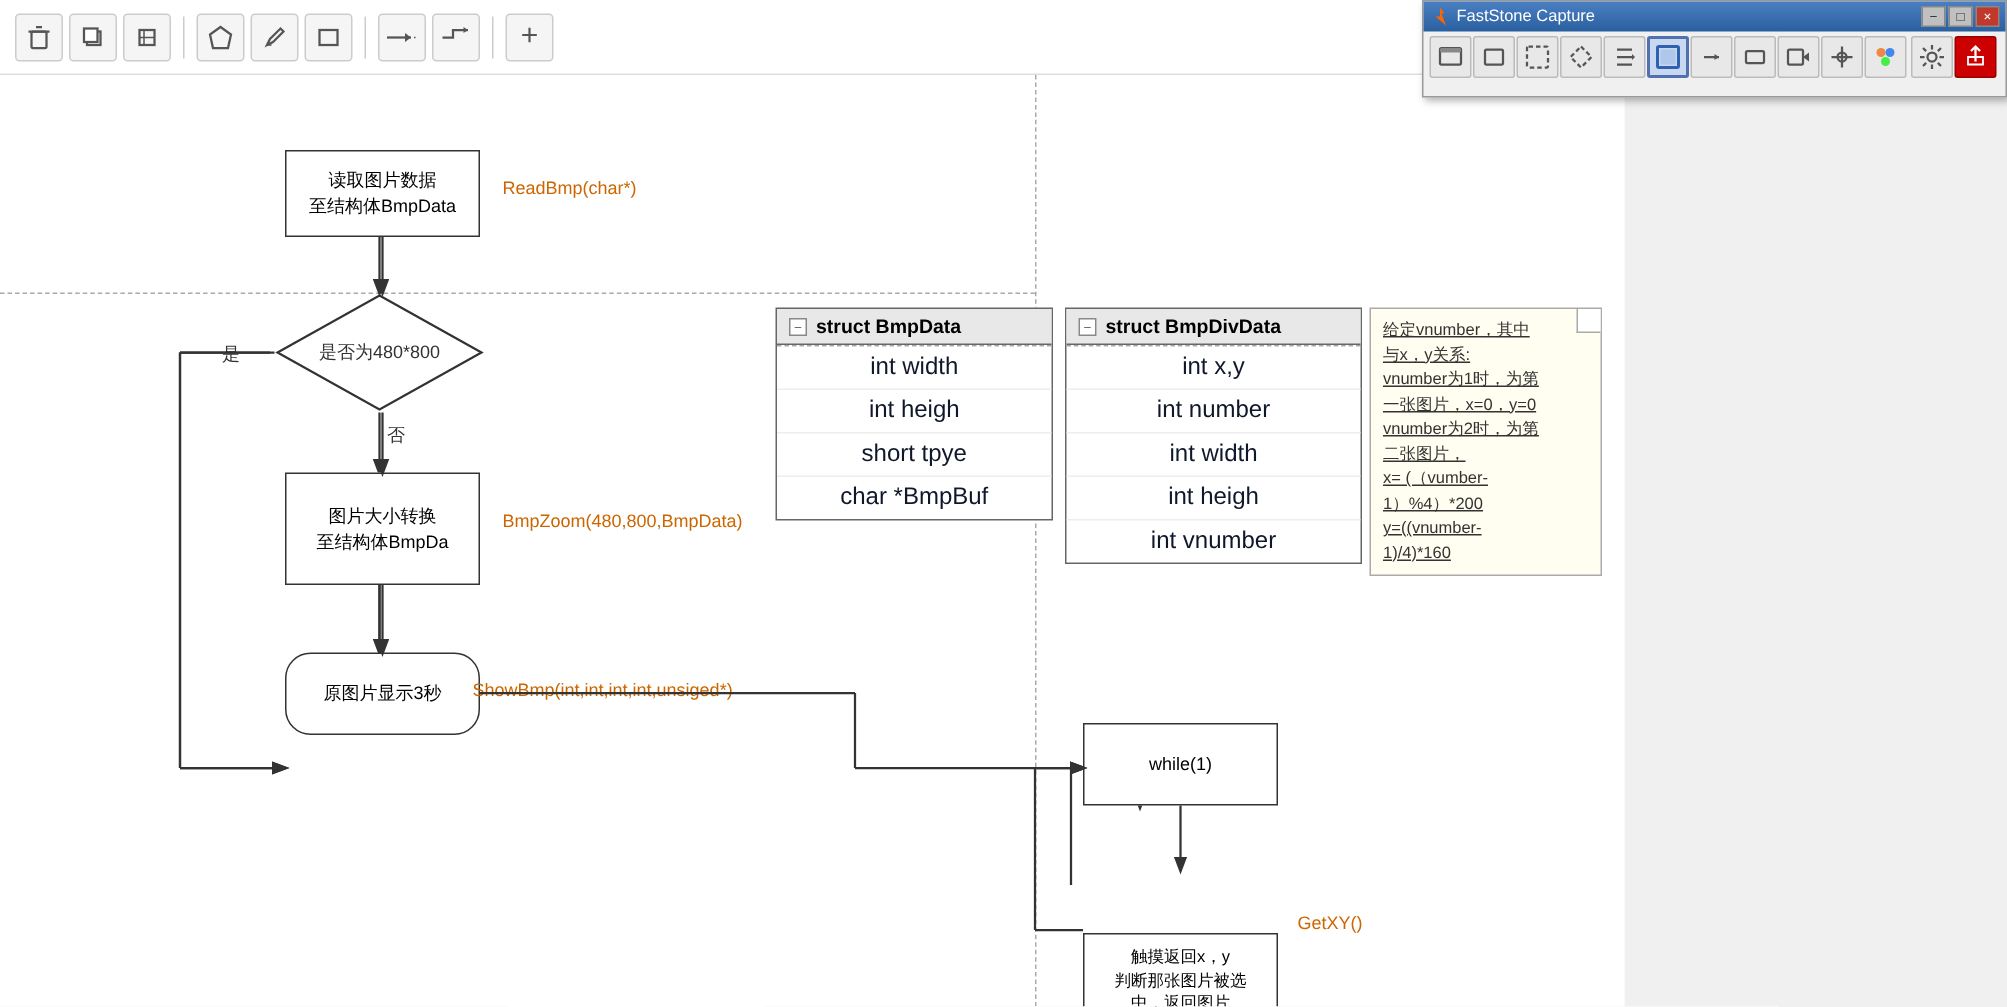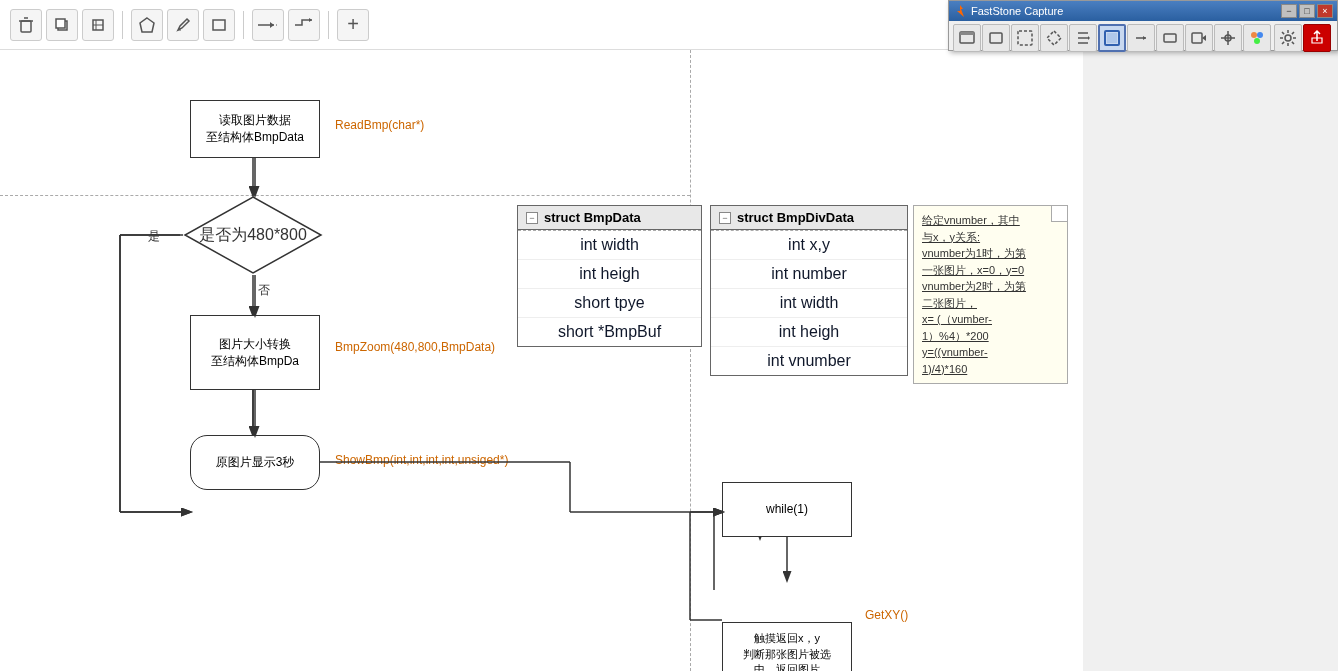--- a/index.html
+++ b/index.html
@@ -13,21 +13,21 @@
       height: 671px;
       background: white;
       overflow: hidden;
     }
 
     
     #faststone-toolbar {
       position: absolute;
       top: 0; right: 0;
       width: 390px;
-      height: 51px;
+      height: 65px;
       background: #f0f0f0;
       border: 1px solid #999;
       box-shadow: 2px 2px 5px rgba(0,0,0,0.3);
       z-index: 100;
     }
 
     #fs-title-bar {
       display: flex;
       align-items: center;
       justify-content: space-between;
@@ -157,21 +157,21 @@
       position: absolute;
       width: 140px;
       height: 80px;
     }
 
     .box-diamond-text {
       position: absolute;
       top: 50%;
       left: 50%;
       transform: translate(-50%, -50%);
-      font-size: 16px;
+      font-size: 12px;
       text-align: right;
       color: #333;
       white-space: nowrap;
     }
 
     
     .struct-table {
       position: absolute;
       background: white;
       border: 1.5px solid #666;
@@ -472,21 +472,21 @@
 
     <div class="struct-table" style="left:517px; top:155px; width:185px;">
       <div class="struct-header">
         <div class="struct-collapse">−</div>
         <span class="struct-header-title">struct BmpData</span>
       </div>
       <div class="struct-divider"></div>
       <div class="struct-field">int width</div>
       <div class="struct-field">int heigh</div>
       <div class="struct-field">short tpye</div>
-      <div class="struct-field">short *BmpBuf</div>
+      <div class="struct-field">char *BmpBuf</div>
     </div>
 
     <div class="struct-table" style="left:710px; top:155px; width:198px;">
       <div class="struct-header">
         <div class="struct-collapse">−</div>
         <span class="struct-header-title">struct BmpDivData</span>
       </div>
       <div class="struct-divider"></div>
       <div class="struct-field">int x,y</div>
       <div class="struct-field">int number</div>
@@ -528,21 +528,21 @@
     <div class="box-rect" style="left:190px; top:265px; width:130px; height:75px;">
       <span>图片大小转换<br>至结构体BmpDa</span>
     </div>
 
     <div class="func-label" style="left:335px; top:290px;">BmpZoom(480,800,BmpData)</div>
 
     <div class="box-rect" style="left:190px; top:385px; width:130px; height:55px;border-radius:17px;">
       <span>原图片显示3秒</span>
     </div>
 
-    <div class="func-label" style="left:335px; top:403px;text-align:right;">ShowBmp(int,int,int,int,unsiged*)</div>
+    <div class="func-label" style="left:315px; top:403px;text-align:right;">ShowBmp(int,int,int,int,unsiged*)</div>
 
     <div class="box-rect" style="left:722px; top:432px; width:130px; height:55px;">
       <span>while(1)</span>
     </div>
 
     <div class="box-rect" style="left:722px; top:530px; width:130px; height:80px; font-size:11px;margin-top:42px;">
       <span>触摸返回x，y<br>判断那张图片被选<br>中，返回图片<br>BmpDivData数据</span>
     </div>
 
     <div class="func-label" style="left:865px; top:558px;">GetXY()</div>

